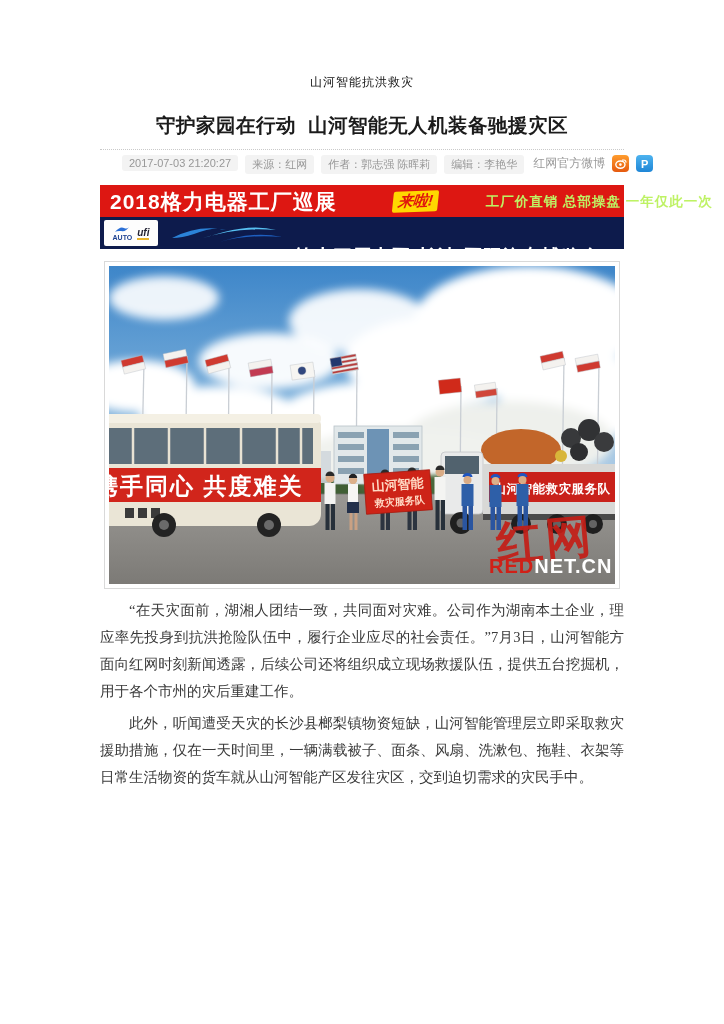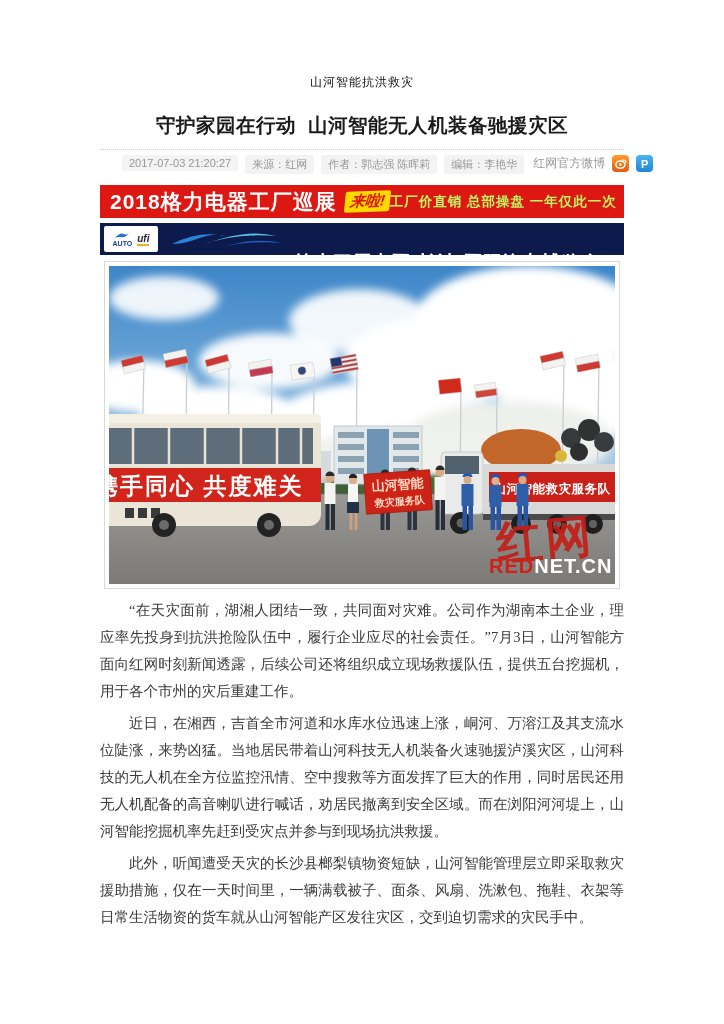--- a/index.html
+++ b/index.html
@@ -20,27 +20,27 @@
   .meta { position:absolute; top:155px; left:22px; width:502px; height:20px;
     display:flex; align-items:flex-start; gap:7px; font-family:"Liberation Sans", sans-serif; }
   .pill { background:#f3f3f3; border-radius:3px; padding:2px 7px; font-size:11px; color:#979797; white-space:nowrap; }
   .weibo-label { font-size:12px; color:#9a9a9a; white-space:nowrap; margin-left:2px; }
   .share-icon { width:17px; height:17px; border-radius:4px; display:inline-flex; align-items:center; justify-content:center; cursor:pointer; flex:0 0 auto; }
   .share-icon.sina { background:linear-gradient(180deg,#ff9d2e,#e5590f); }
   .share-icon.tencent { background:linear-gradient(180deg,#4db3ef,#1f86d6); color:#fff; font:700 11px "Liberation Sans",sans-serif; }
 
   .ad-gree { position:absolute; top:185px; left:0; width:524px; height:33px; background:#dd1712;
     display:flex; align-items:center; padding:8px 10px; cursor:pointer; text-decoration:none;
-    font-family:"Liberation Sans", sans-serif; }
+    font-family:"Liberation Sans", sans-serif;gap:48px; }
   .gree-title { color:#fff; font-size:21px; font-weight:700; letter-spacing:1px; white-space:nowrap; }
   .gree-badge { background:#ffd800; color:#e0150d; font-size:15px; font-weight:700; font-style:italic;
     padding:1px 5px; margin-left:8px; transform:skewX(-8deg) rotate(-2deg); border-radius:2px; white-space:nowrap; }
   .gree-tagline { color:#bef264; font-size:13.5px; font-weight:700; letter-spacing:1px; margin-left:auto; padding-right:4px; white-space:nowrap; }
 
-  .ad-auto { position:absolute; top:223px; left:0; width:524px; height:32px; background:#0d1b4c;
+  .ad-auto { position:absolute; top:217px; left:0; width:524px; height:32px; background:#0d1b4c;
     display:flex; align-items:center; cursor:pointer; text-decoration:none; font-family:"Liberation Sans", sans-serif; }
   .logo-box { background:#fdfdfd; width:54px; height:26px; margin:3px 0 3px 4px; border-radius:2px;
     display:flex; align-items:center; justify-content:center; gap:5px; }
   .logo-auto { display:flex; flex-direction:column; align-items:center; color:#1b3f8f; font-size:7px; font-weight:700; line-height:1; }
   .logo-auto svg { display:block; }
   .logo-ufi { color:#223; font-size:10px; font-weight:700; font-style:italic; border-bottom:2px solid #e8b32a; line-height:1.1; }
   .auto-swoosh { margin-left:6px; flex:0 0 auto; }
   .auto-title { color:#fff; font-size:19px; font-weight:700; letter-spacing:0.5px; margin-left:10px; white-space:nowrap;margin-top:48px; }
 
   .photo-frame { position:absolute; top:261px; left:4px; width:516px; height:328px;
@@ -342,18 +342,17 @@
 
         <g transform="rotate(-5 430 280)">
           <text x="388" y="290" font-family="Liberation Serif, serif" font-size="46" font-weight="bold" fill="#c41e17" opacity="0.92" letter-spacing="3">红网</text>
         </g>
         <text x="380" y="307" font-family="Liberation Sans, sans-serif" font-size="20" font-weight="bold" letter-spacing="1"><tspan fill="#d02017">RED</tspan><tspan fill="#ffffff">NET.CN</tspan></text>
       </svg>
     </div>
 
     <div class="article-body">
       <p>“在天灾面前，湖湘人团结一致，共同面对灾难。公司作为湖南本土企业，理应率先投身到抗洪抢险队伍中，履行企业应尽的社会责任。”7月3日，山河智能方面向红网时刻新闻透露，后续公司还将组织成立现场救援队伍，提供五台挖掘机，用于各个市州的灾后重建工作。</p>
-      <p>近日，在湘西，吉首全市河道和水库水位迅速上涨，峒河、万溶江及其支流水位陡涨，来势凶猛。当地居民带着山河科技无人机装备火速驰援泸溪灾区，山河科技的无人机在全方位监控汛情、空中搜救等方面发挥了巨大的作用，同时居民还用无人机配备的高音喇叭进行喊话，劝居民撤离到安全区域。而在浏阳河河堤上，山河智能挖掘机率先赶到受灾点并参与到现场抗洪救援。</p>
       <p>此外，听闻遭受天灾的长沙县榔梨镇物资短缺，山河智能管理层立即采取救灾援助措施，仅在一天时间里，一辆满载被子、面条、风扇、洗漱包、拖鞋、衣架等日常生活物资的货车就从山河智能产区发往灾区，交到迫切需求的灾民手中。</p>
     </div>
 
   </div>
 </div>
 
 </body></html>

